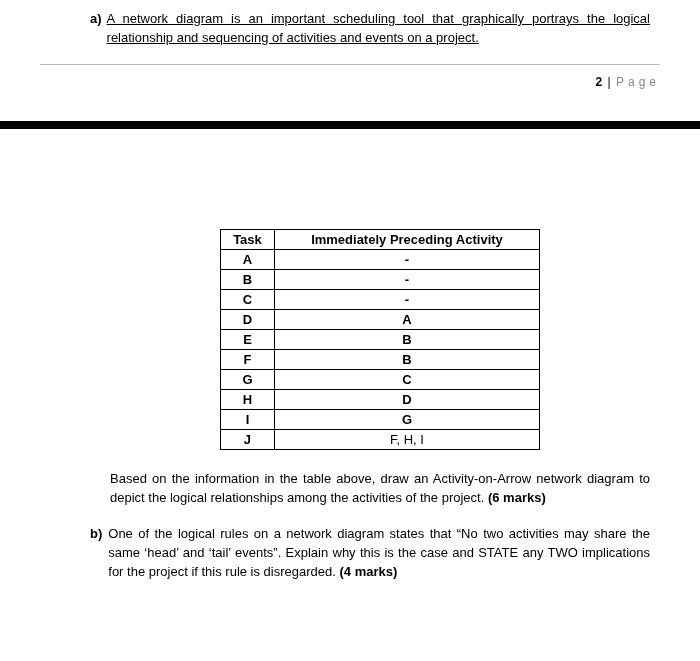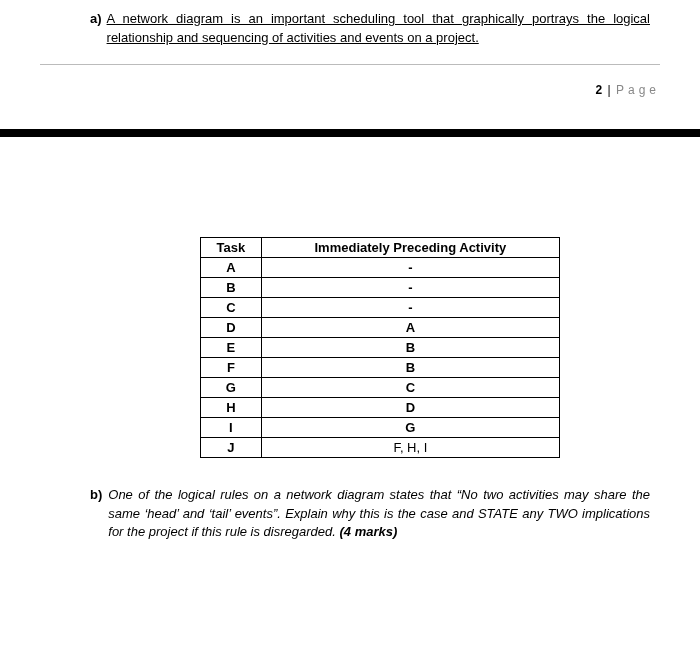--- a/index.html
+++ b/index.html
@@ -17,41 +17,41 @@
       display: flex;
       gap: 5px;
       text-align: justify;
       line-height: 1.45;
     }
     .item-a .label { font-weight: bold; flex-shrink: 0; }
     .item-a .text { flex: 1; text-decoration: underline; }
     .pagenum-row {
       border-top: 1px solid #bbb;
       margin: 10px 40px 0 40px;
-      padding-top: 18px;
+      padding-top: 10px;
       text-align: right;
       font-size: 12px;
     }
     .pagenum-row .num { font-weight: bold; }
     .pagenum-row .sep { padding: 0 2px; }
     .pagenum-row .word { color: #888; letter-spacing: 4px; }
     .gap-band {
       background: #000;
       height: 18px;
       margin-top: 22px;
       width: 100%;
     }
     .gap-band-inner { background: #fff; height: 10px; margin: 4px 0; }
     .page-bottom {
       padding: 100px 50px 30px 110px;
     }
     table.activity {
       border-collapse: collapse;
-      margin: 0 auto 28px auto;
-      width: 360px;
+      margin: 0 auto 20px auto;
+      width: 320px;
     }
     table.activity th, table.activity td {
       border: 1px solid #000;
       padding: 2px 6px;
       text-align: center;
       font-size: 13px;
     }
     table.activity th { font-weight: bold; }
     .para {
       text-align: justify;
@@ -59,21 +59,21 @@
       margin-bottom: 18px;
     }
     .item-b {
       display: flex;
       gap: 6px;
       text-align: justify;
       line-height: 1.45;
       margin-left: -20px;
     }
     .item-b .label { font-weight: bold; flex-shrink: 0; }
-    .item-b .text { flex: 1; font-style: italic; }
+    .item-b .text { flex: 1; }
     .bold { font-weight: bold; }
   </style>
 </head>
 <body>
 
 <div class="page-top">
   <div class="item-a">
     <span class="label">a)</span>
     <span class="text">A network diagram is an important scheduling tool that graphically portrays the logical relationship and sequencing of activities and events on a project.</span>
   </div>
@@ -135,20 +135,23 @@
           <td style="font-weight: bold;">I</td>
           <td style="font-weight: bold;">G</td>
         </tr>
         <tr>
           <td style="font-weight: bold;">J</td>
           <td style="font-weight: normal;">F, H, I</td>
         </tr>
       </tbody>
   </table>
 
+  <div class="para">
+    <span>Based on the information in the table above, draw an Activity-on-Arrow network diagram to depict the logical relationships among the activities of the project. </span><span class="bold">(6 marks)</span>
+  </div>
 
   <div class="item-b">
     <span class="label">b)</span>
     <span class="text">
       <span>One of the logical rules on a network diagram states that “No two activities may share the same ‘head’ and ‘tail’ events”. Explain why this is the case and STATE any TWO implications for the project if this rule is disregarded. </span><span class="bold">(4 marks)</span>
     </span>
   </div>
 
 </div>
 

